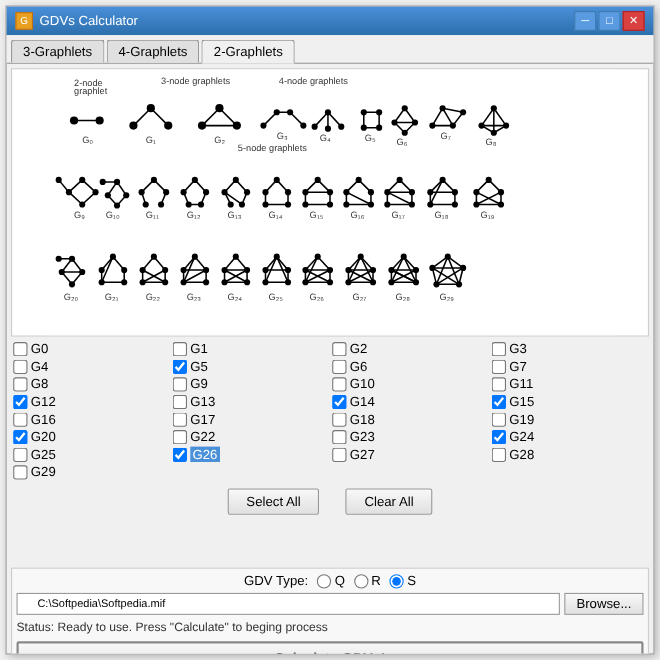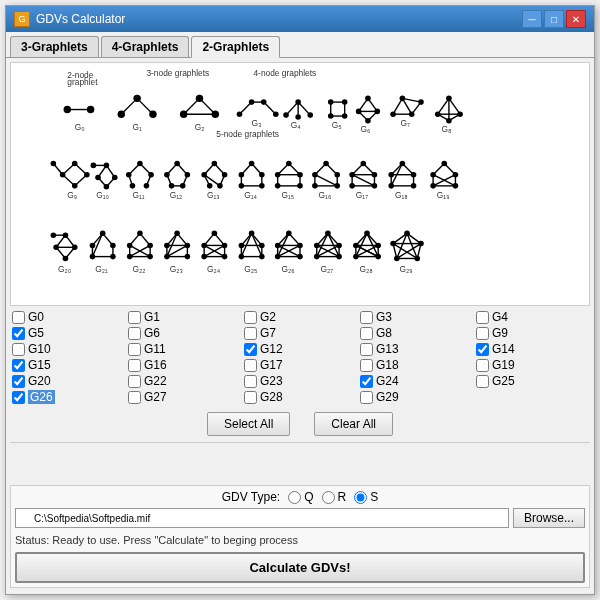--- a/index.html
+++ b/index.html
@@ -71,21 +71,20 @@
     .title-btn.close {
       background: #d94040;
       border-color: #b02020;
     }
     .tab-bar {
       display: flex;
       background: #f0f0f0;
       border-bottom: 1px solid #999;
       padding: 4px 4px 0;
       gap: 2px;
-      font-weight: bold;
     }
     .tab {
       padding: 3px 10px;
       border: 1px solid #999;
       background: #e0e0e0;
       cursor: pointer;
       font-size: 12px;
       border-bottom: none;
       border-radius: 3px 3px 0 0;
     }
@@ -111,21 +110,21 @@
       overflow: hidden;
       position: relative;
       flex-shrink: 0;
     }
     .graphlet-svg {
       width: 100%;
       height: 100%;
     }
     .checkbox-grid {
       display: grid;
-      grid-template-columns: repeat(5, 1fr);
+      grid-template-columns: repeat(4, 1fr);
       gap: 2px 4px;
       padding: 4px 2px;
       flex-shrink: 0;
     }
     .checkbox-item {
       display: flex;
       align-items: center;
       gap: 3px;
       font-size: 12px;
     }

